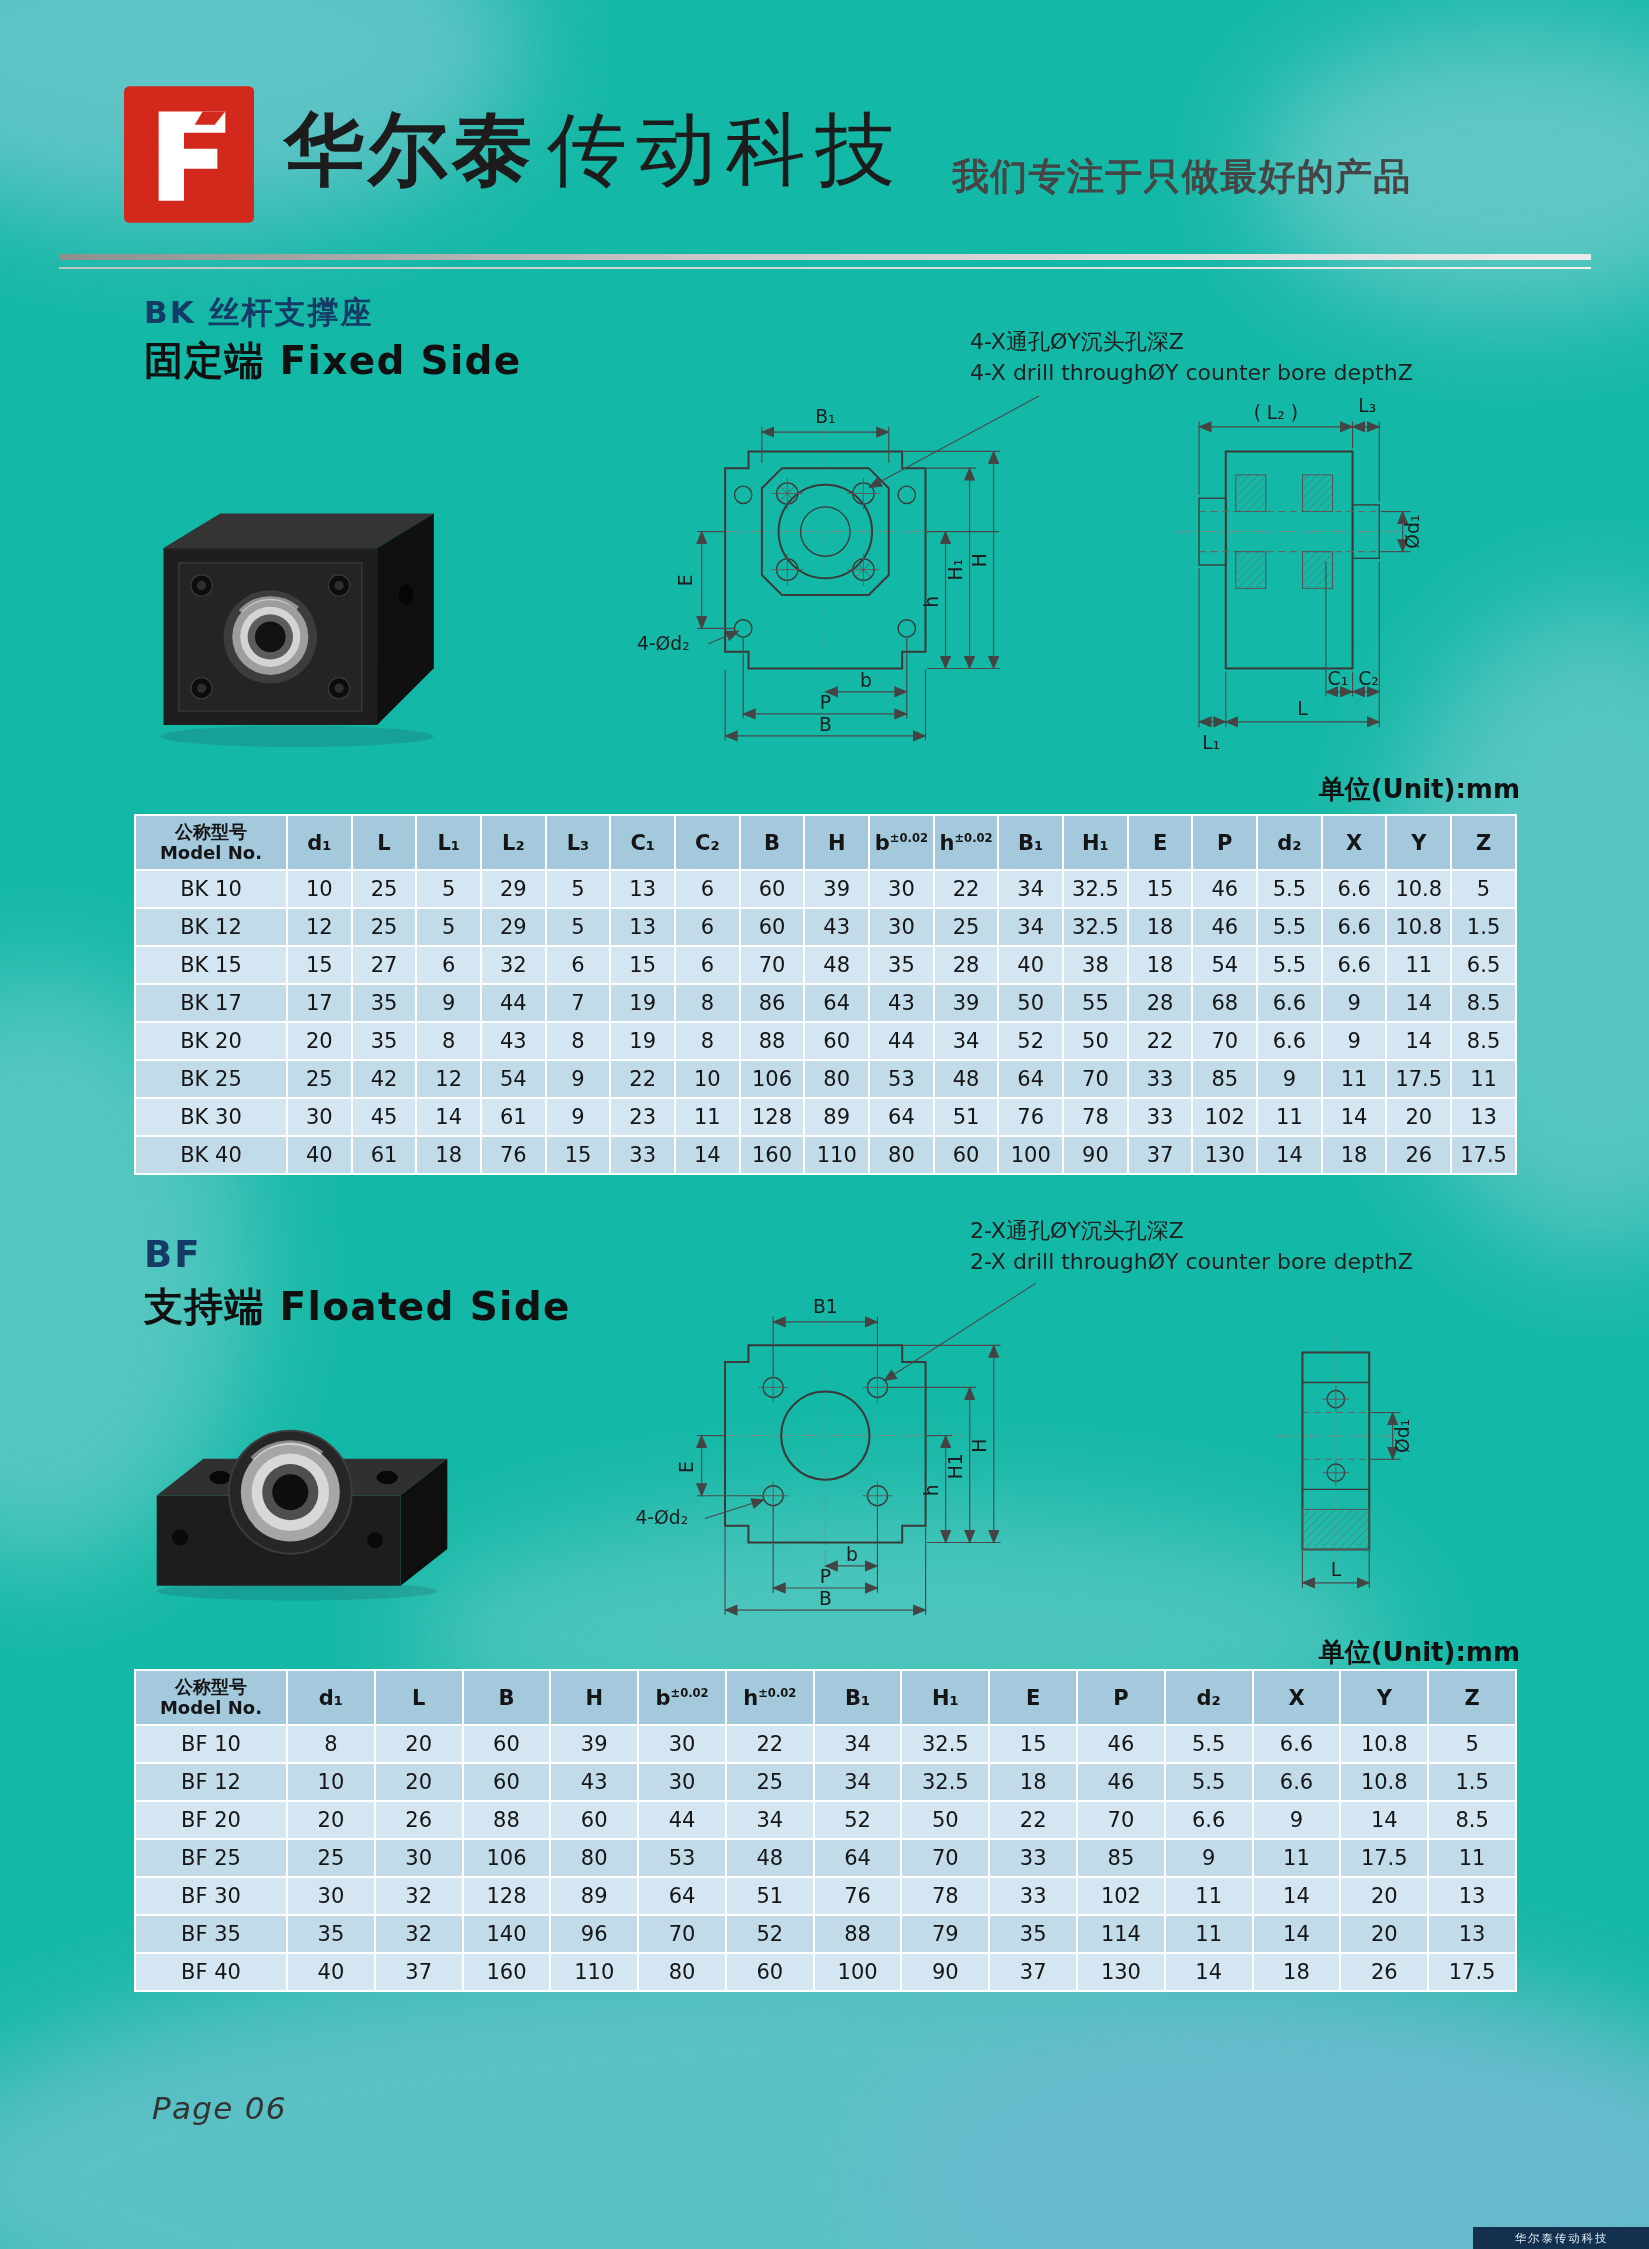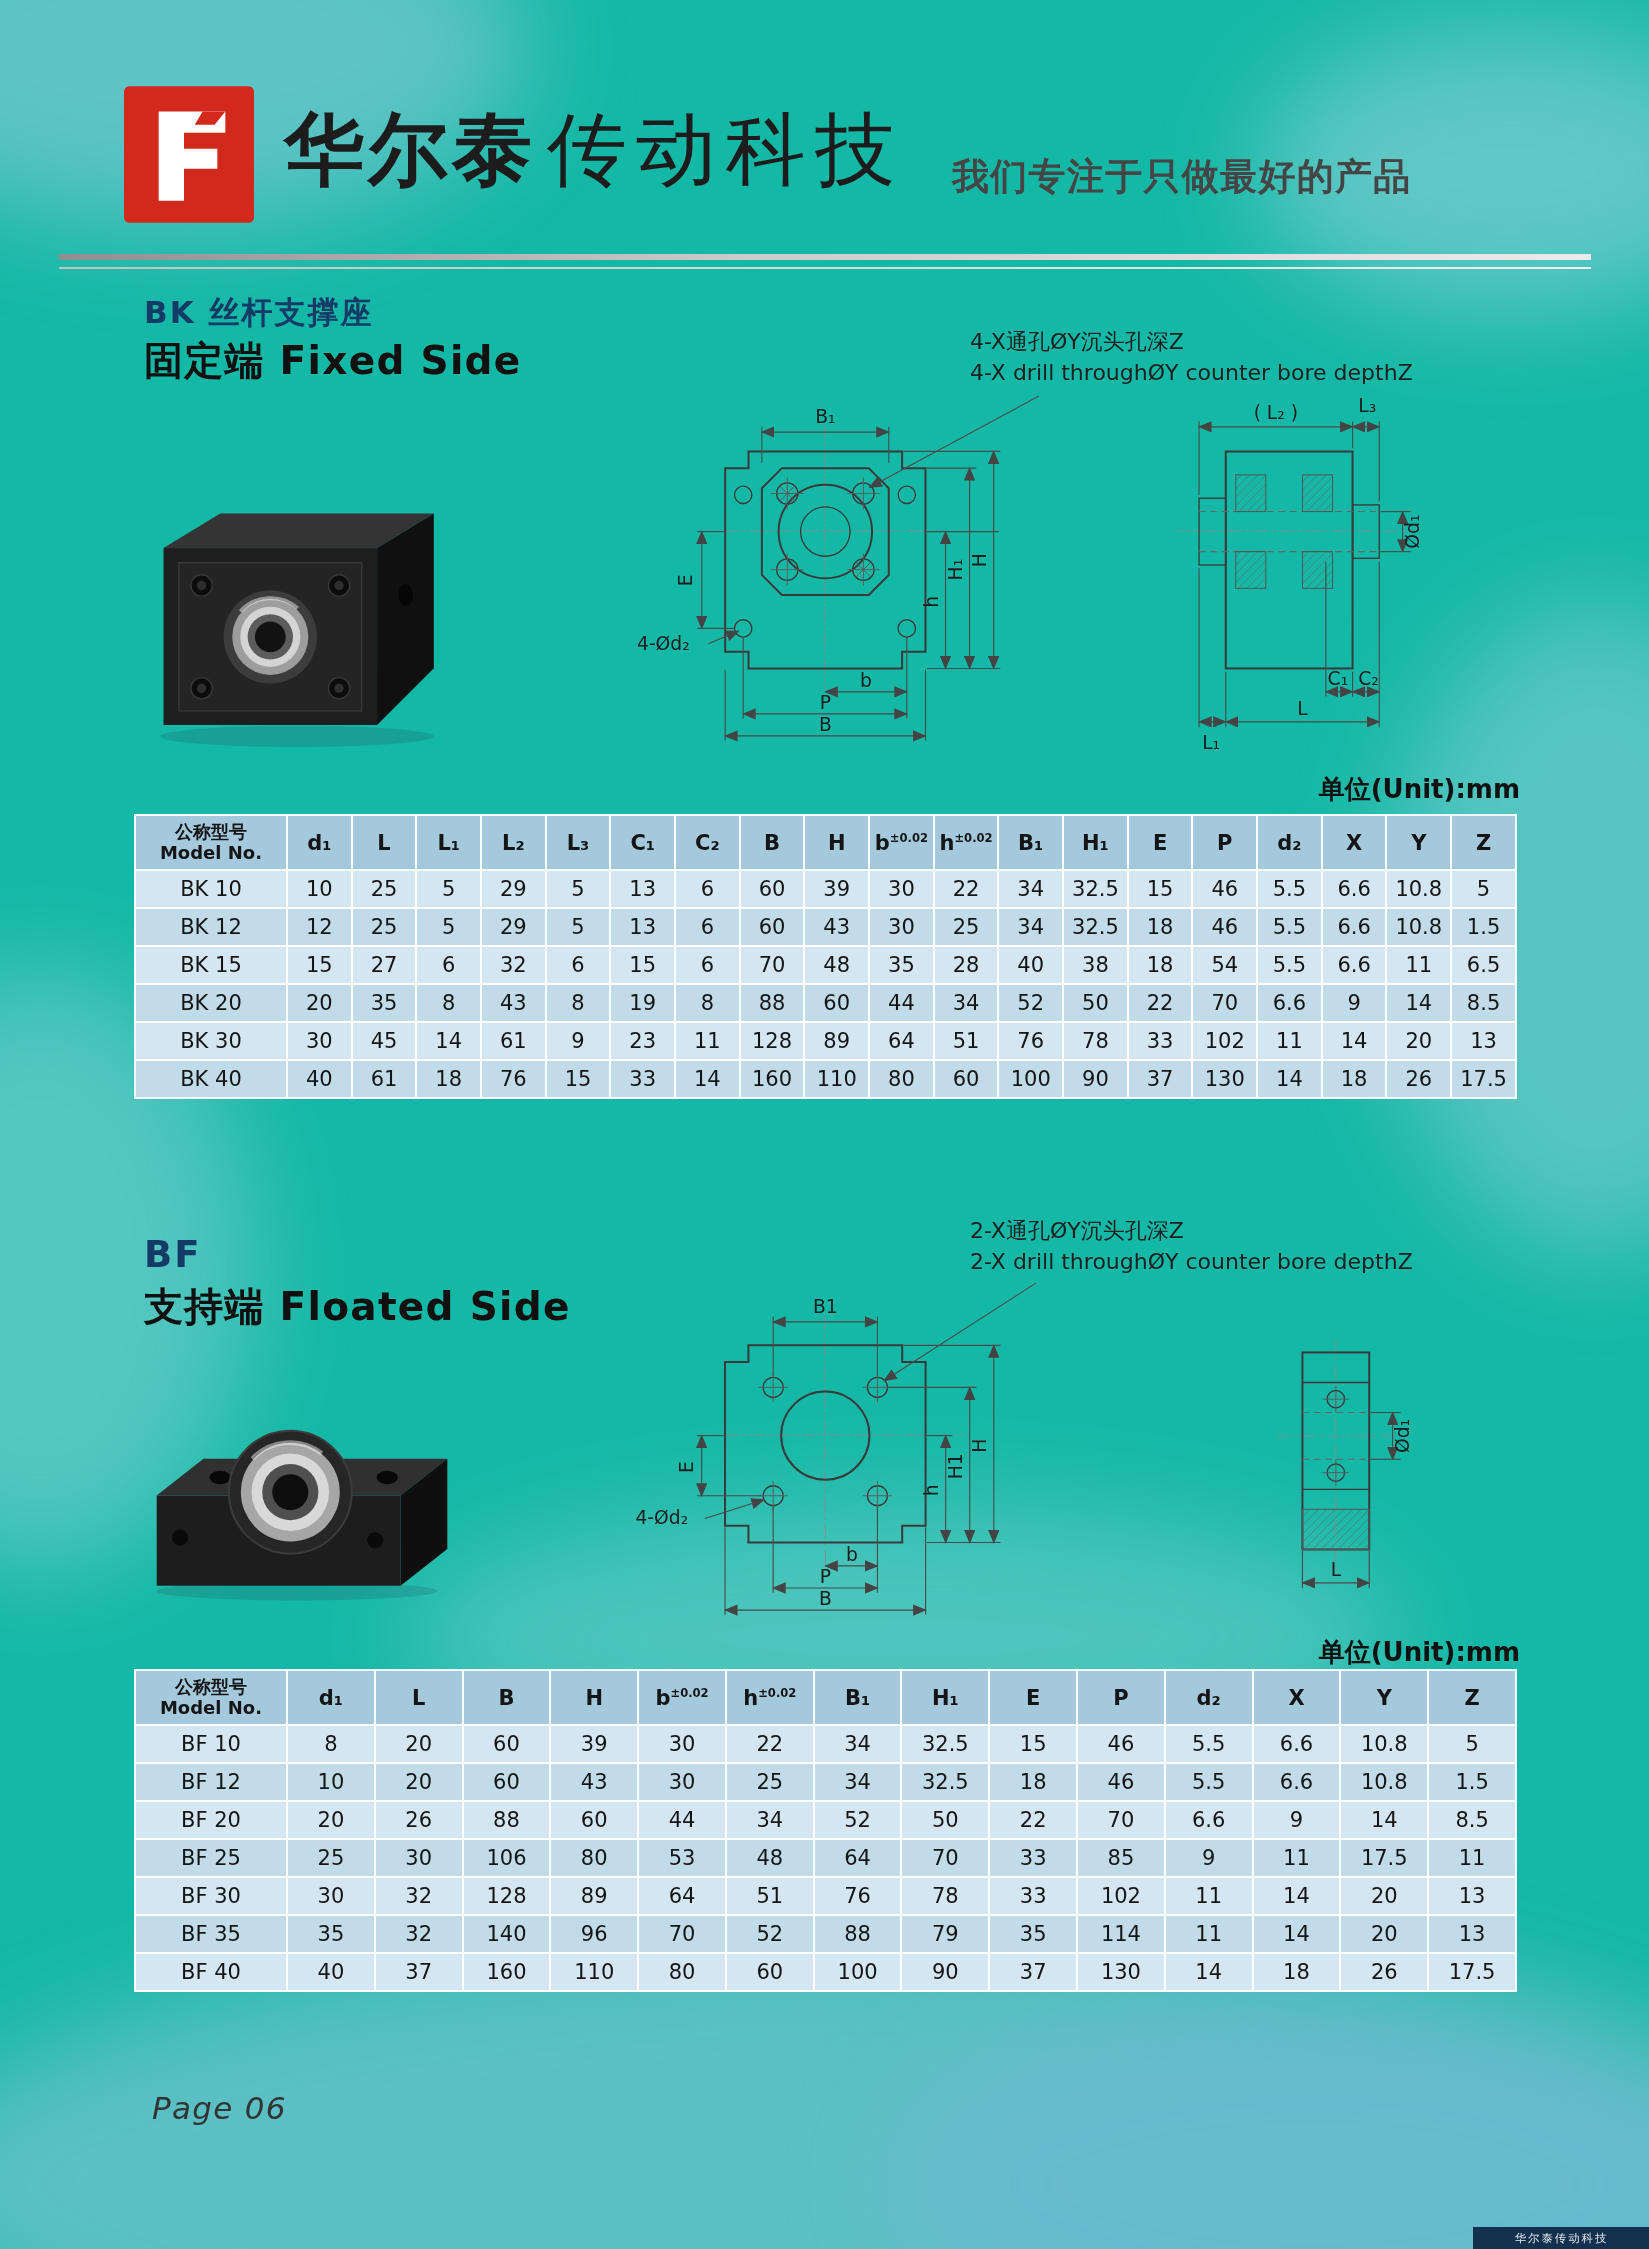--- a/index.html
+++ b/index.html
@@ -365,40 +365,84 @@
           <td>40</td>
           <td>38</td>
           <td>18</td>
           <td>54</td>
           <td>5.5</td>
           <td>6.6</td>
           <td>11</td>
           <td>6.5</td>
         </tr>
         <tr>
+          <td>BK 17</td>
+          <td>17</td>
+          <td>35</td>
+          <td>9</td>
+          <td>44</td>
+          <td>7</td>
+          <td>19</td>
+          <td>8</td>
+          <td>86</td>
+          <td>64</td>
+          <td>43</td>
+          <td>39</td>
+          <td>50</td>
+          <td>55</td>
+          <td>28</td>
+          <td>68</td>
+          <td>6.6</td>
+          <td>9</td>
+          <td>14</td>
+          <td>8.5</td>
+        </tr>
+        <tr>
           <td>BK 20</td>
           <td>20</td>
           <td>35</td>
           <td>8</td>
           <td>43</td>
           <td>8</td>
           <td>19</td>
           <td>8</td>
           <td>88</td>
           <td>60</td>
           <td>44</td>
           <td>34</td>
           <td>52</td>
           <td>50</td>
           <td>22</td>
           <td>70</td>
           <td>6.6</td>
           <td>9</td>
           <td>14</td>
           <td>8.5</td>
+        </tr>
+        <tr>
+          <td>BK 25</td>
+          <td>25</td>
+          <td>42</td>
+          <td>12</td>
+          <td>54</td>
+          <td>9</td>
+          <td>22</td>
+          <td>10</td>
+          <td>106</td>
+          <td>80</td>
+          <td>53</td>
+          <td>48</td>
+          <td>64</td>
+          <td>70</td>
+          <td>33</td>
+          <td>85</td>
+          <td>9</td>
+          <td>11</td>
+          <td>17.5</td>
+          <td>11</td>
         </tr>
         <tr>
           <td>BK 30</td>
           <td>30</td>
           <td>45</td>
           <td>14</td>
           <td>61</td>
           <td>9</td>
           <td>23</td>
           <td>11</td>

